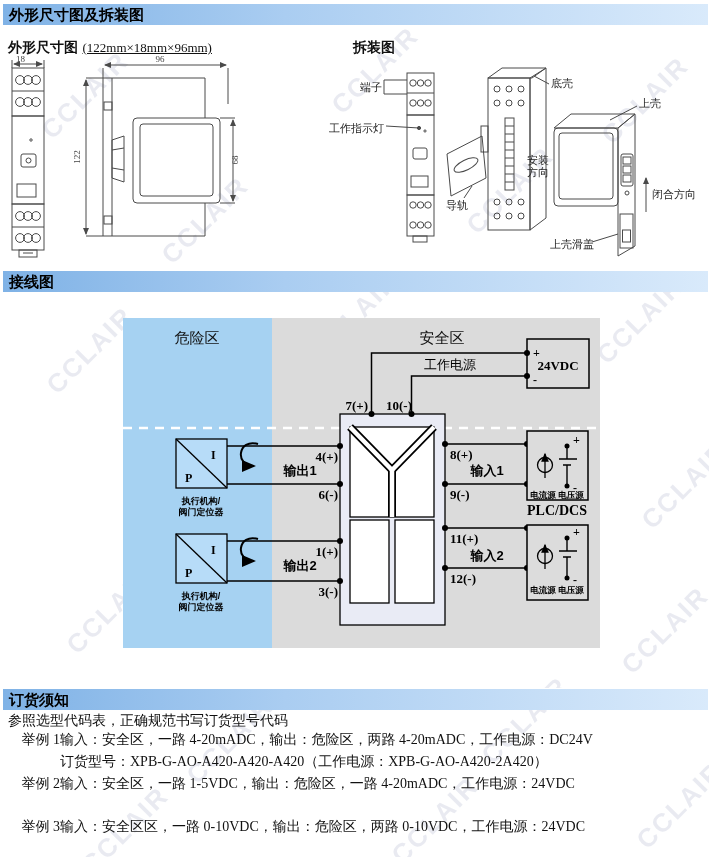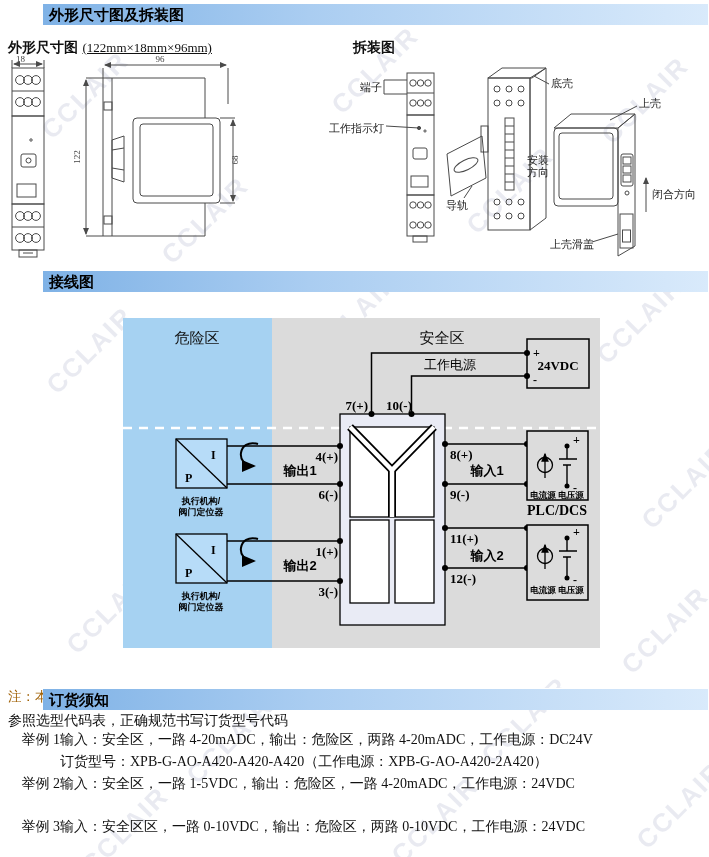--- a/index.html
+++ b/index.html
@@ -2,21 +2,21 @@
 <html><head>
 <meta charset="utf-8">
 <style>
   html,body{margin:0;padding:0;background:#fff;}
   .page{position:relative;width:709px;height:857px;background:#fff;overflow:hidden;
         font-family:"Liberation Sans",sans-serif;color:#111;}
   .wm{position:absolute;font:bold 26px "Liberation Sans",sans-serif;color:#e4e6ee;
       transform:rotate(-45deg);letter-spacing:2px;opacity:.8;pointer-events:none;user-select:none;}
   .hbar{position:absolute;left:3px;right:1px;height:21px;
         background:linear-gradient(90deg,#7fb2e6 0%,#aacdf1 40%,#d9eafb 100%);
-        border-top:1px solid #fff;margin-left:40px;}
+        border-top:1px solid #fff;}
   .hbar span{display:inline-block;padding-left:6px;font:bold 15px/21px "Liberation Sans",sans-serif;color:#000;}
   .titlerow{position:absolute;top:38px;left:8px;right:3px;height:20px;}
   .t-outline{font:bold 14px "Liberation Sans",sans-serif;text-align:right;}
   .t-size{font:13px "Liberation Serif",serif;text-decoration:underline;}
   .t-dis{position:absolute;left:345px;top:1px;font:bold 14px "Liberation Sans",sans-serif;}
   .note{position:absolute;left:8px;top:688px;font:13.5px "Liberation Serif",serif;color:#a16207;}
   .intro{position:absolute;left:8px;top:712px;font:14px "Liberation Serif",serif;}
   .exdesc{position:absolute;left:8px;font:14px "Liberation Serif",serif;white-space:nowrap;text-align:right;}
   .exdesc .lbl{display:inline-block;width:52px;}
   .exmodel{position:absolute;left:60px;font:14px "Liberation Serif",serif;white-space:nowrap;}

